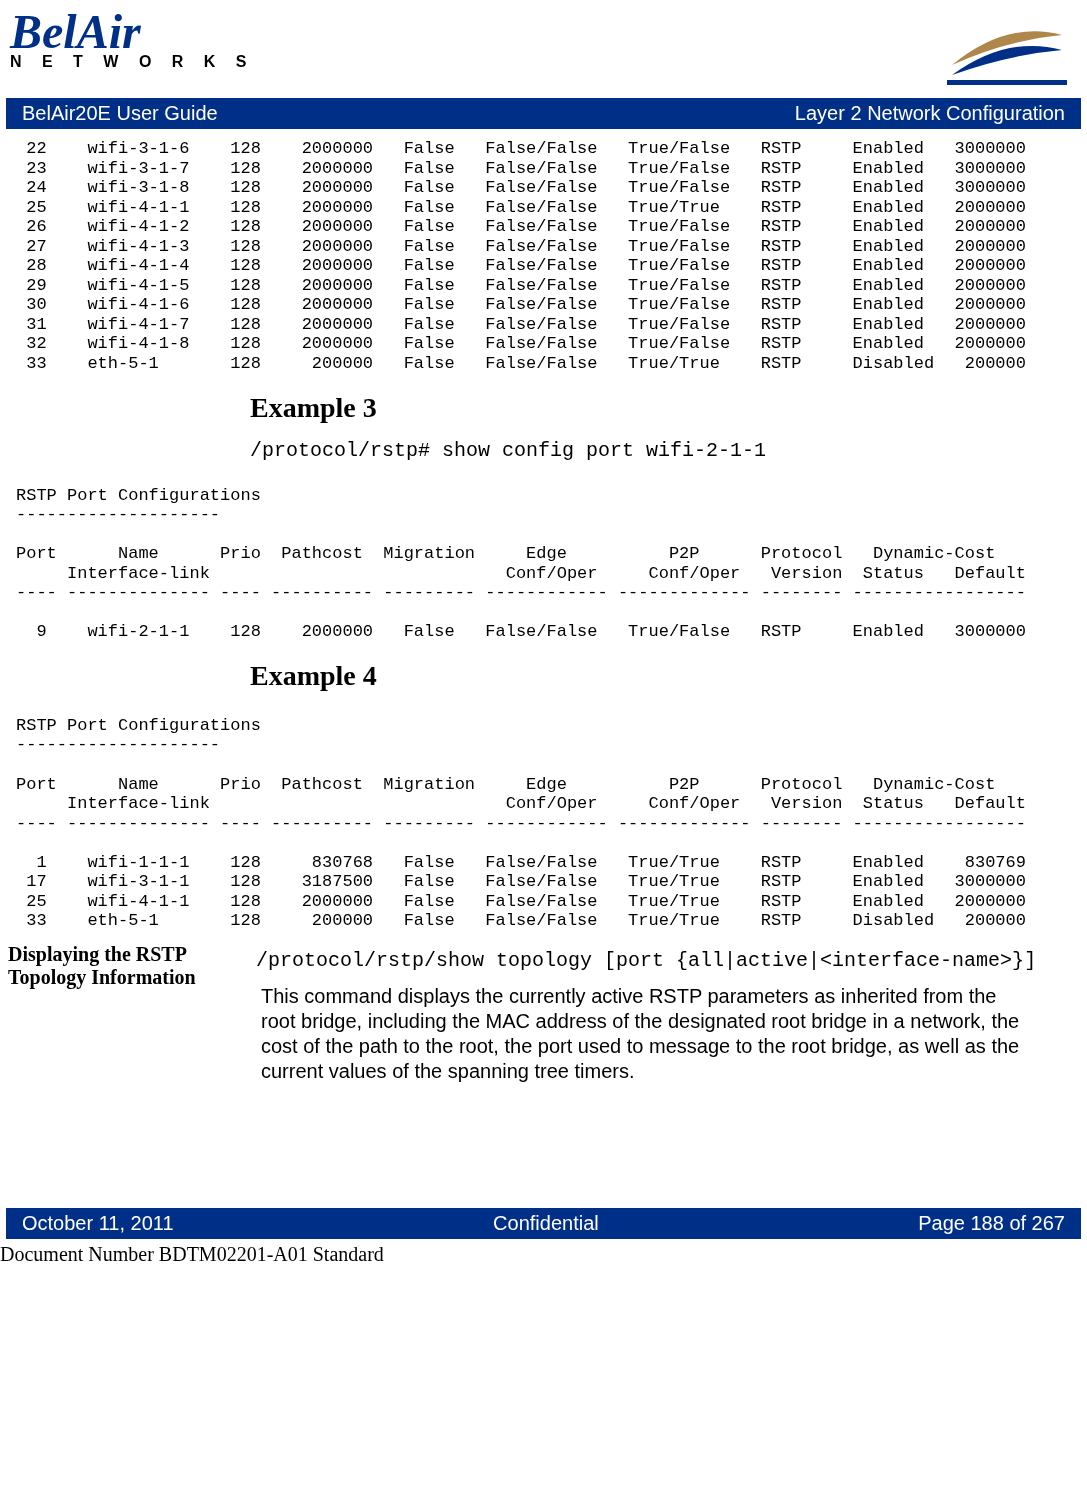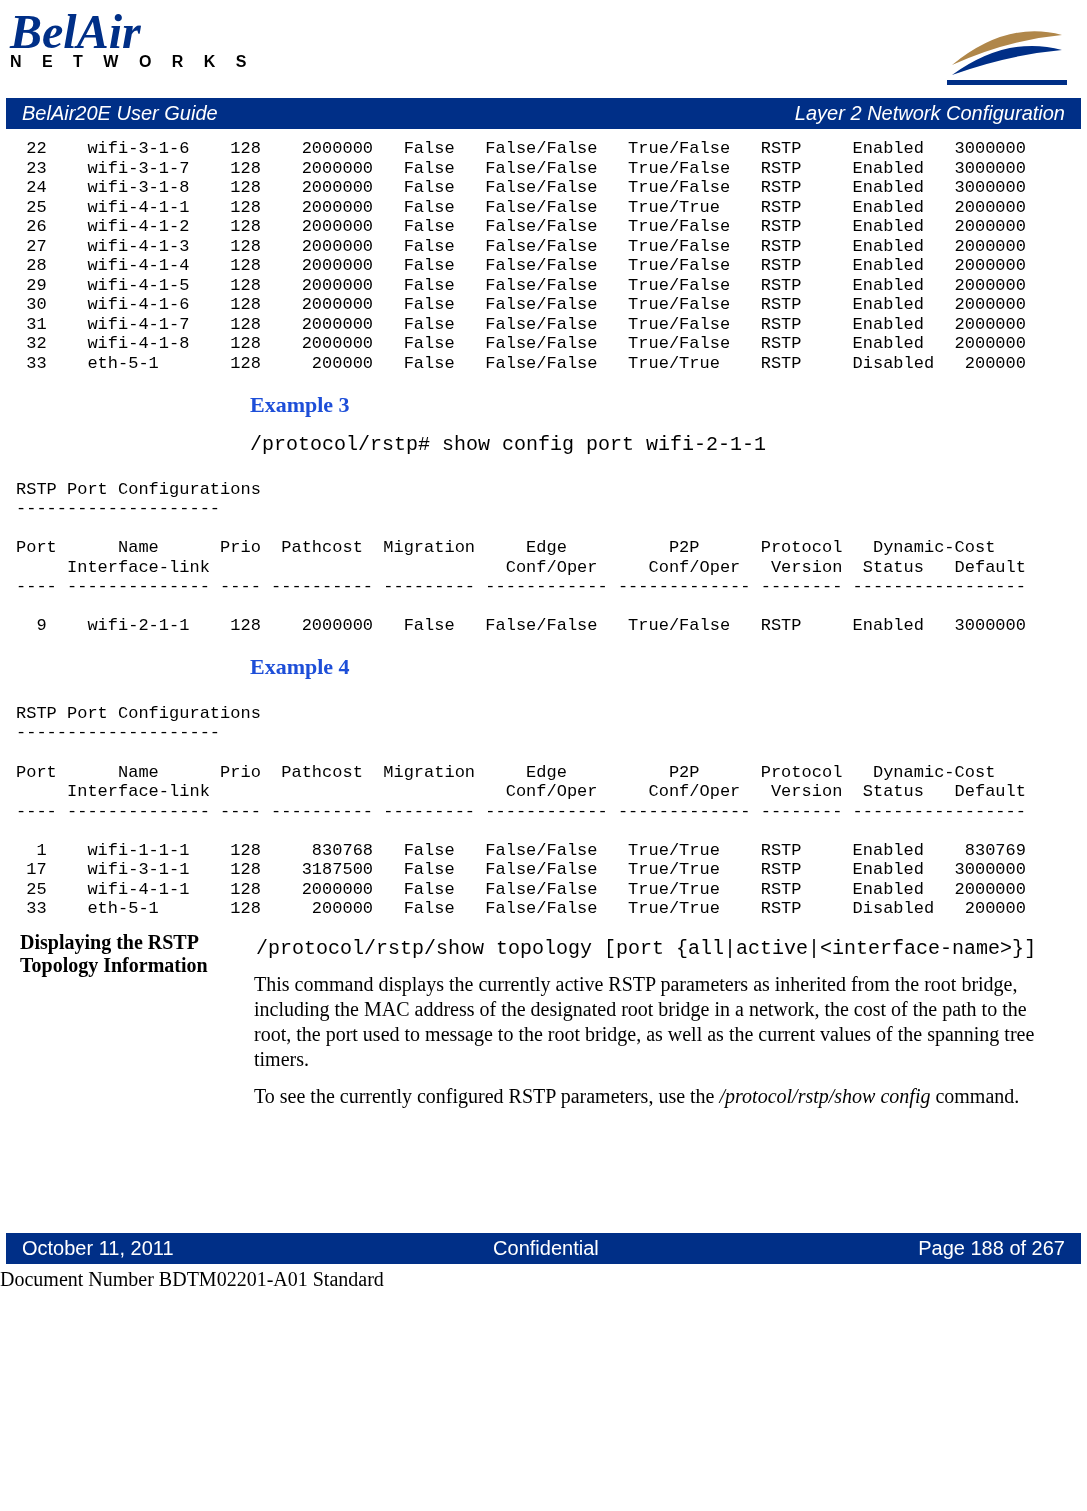--- a/index.html
+++ b/index.html
@@ -39,63 +39,62 @@
   }
   .logo-right svg { width: 120px; height: 80px; }
   .title-bar {
     background: #002F87;
     color: #fff;
     display: flex;
     justify-content: space-between;
     padding: 4px 16px;
     font-size: 20px;
     margin: 4px 6px 10px 6px;
-    font-style: italic;
   }
   pre.mono {
     font-family: "Courier New", Courier, monospace;
     font-size: 17px;
     line-height: 1.15;
     white-space: pre;
     margin: 8px;
     padding: 0 8px;
   }
   pre.cmd {
     font-family: "Courier New", Courier, monospace;
     font-size: 20px;
     margin: 15px 0 0 250px;
     padding: 0;
   }
   .example-h {
-    color: #1d4ed8;
+    color: #000000;
     font-weight: bold;
     font-family: Georgia, 'Times New Roman', serif;
-    font-size: 22px;
+    font-size: 28px;
     margin: 18px 0 2px 250px;
   }
   .section-row {
     display: flex;
     margin: 12px 0 0 0;
   }
   .section-title {
     width: 250px;
     font-family: Georgia, 'Times New Roman', serif;
     font-size: 20px;
     font-weight: bold;
-    padding-left: 20px;
+    padding-left: 8px;
     box-sizing: border-box;
   }
   .section-body {
     flex: 1;
     padding-right: 40px;
   }
   .section-body p {
-    font-family: Liberation Serif, serif;
+    font-family: Liberation Sans, sans-serif;
     font-size: 20px;
-    margin: 12px 4px;
+    margin: 12px 11px;
     line-height: 1.25;
   }
   .section-body .syntax {
     font-family: "Courier New", Courier, monospace;
     font-size: 20px;
     margin: 6px;
   }
   .italic { font-style: italic; }
   .footer-bar {
     background: #002F87;
@@ -174,23 +173,20 @@
   1    wifi-1-1-1    128     830768   False   False/False   True/True    RSTP     Enabled    830769
  17    wifi-3-1-1    128    3187500   False   False/False   True/True    RSTP     Enabled   3000000
  25    wifi-4-1-1    128    2000000   False   False/False   True/True    RSTP     Enabled   2000000
  33    eth-5-1       128     200000   False   False/False   True/True    RSTP     Disabled   200000</pre>
 
   <div class="section-row">
     <div class="section-title">Displaying the RSTP Topology Information</div>
     <div class="section-body">
       <div class="syntax">/protocol/rstp/show topology [port {all|active|&lt;interface-name&gt;}]</div>
       <p>This command displays the currently active RSTP parameters as inherited from the root bridge, including the MAC address of the designated root bridge in a network, the cost of the path to the root, the port used to message to the root bridge, as well as the current values of the spanning tree timers.</p>
-      <p>
-        <span>To see the currently configured RSTP parameters, use the </span><span class="italic">/protocol/rstp/show config</span><span> command.</span>
-      </p>
     </div>
   </div>
 
   <div class="footer-bar">
     <span>October 11, 2011</span>
     <span>Confidential</span>
     <span>Page 188 of 267</span>
   </div>
   <div class="doc-num">Document Number BDTM02201-A01 Standard</div>
 

